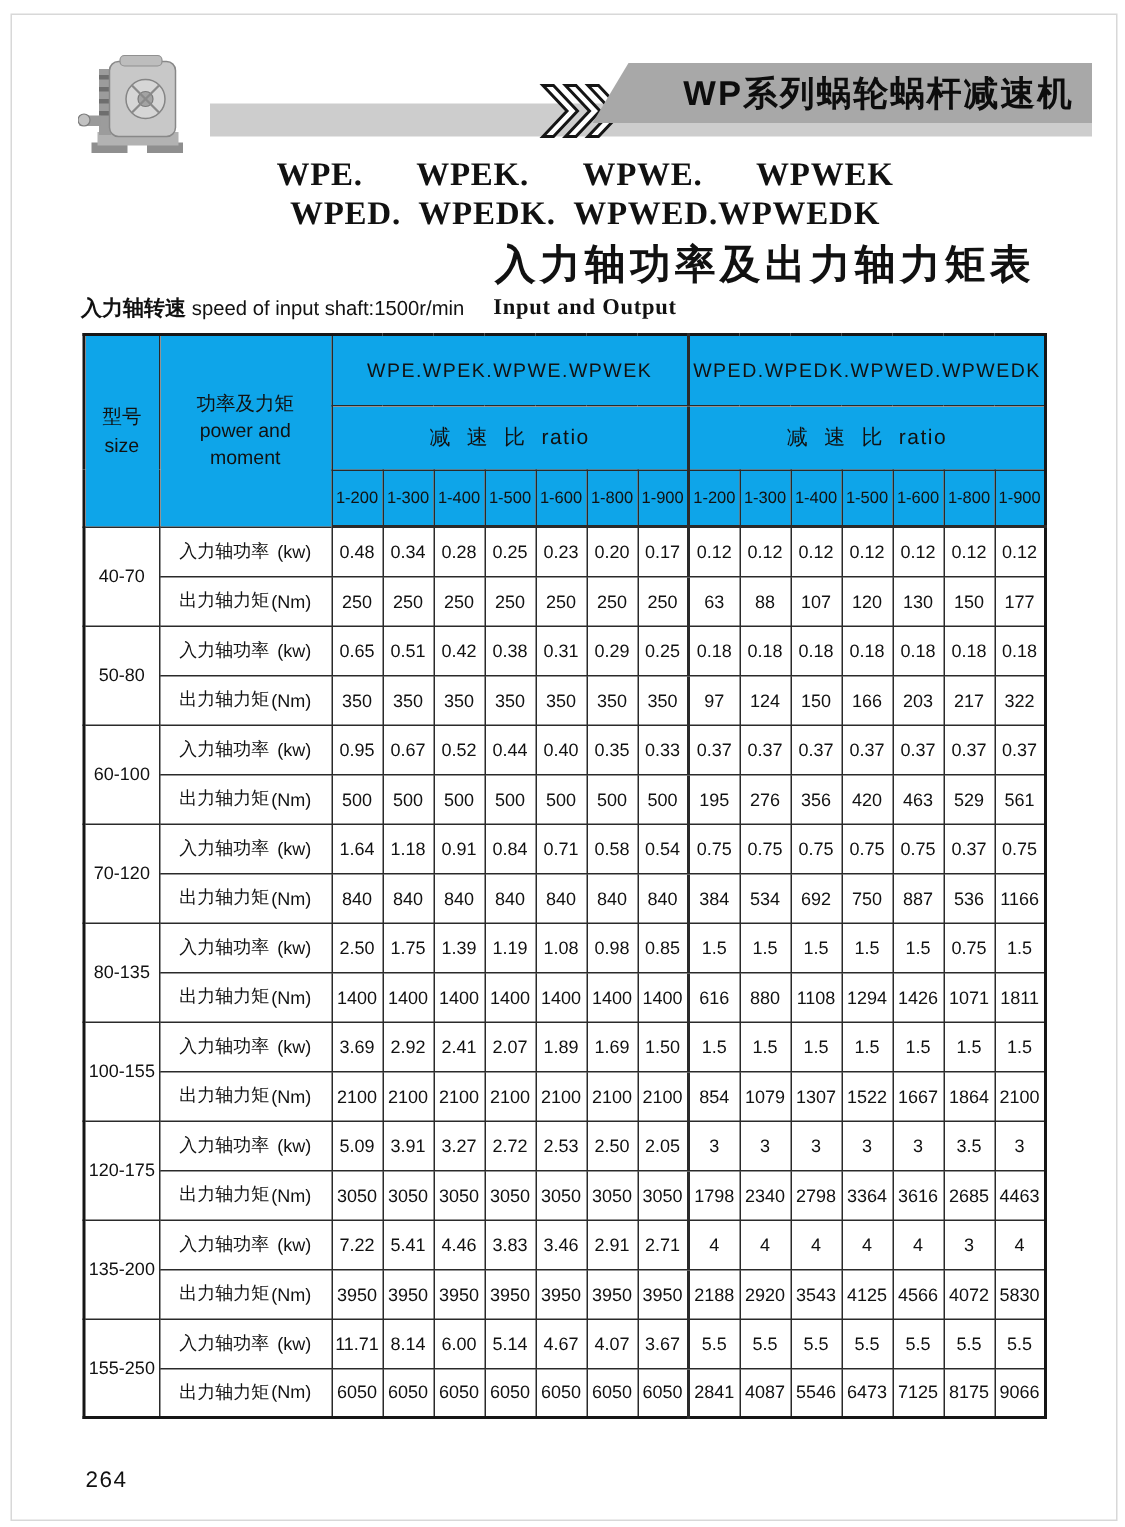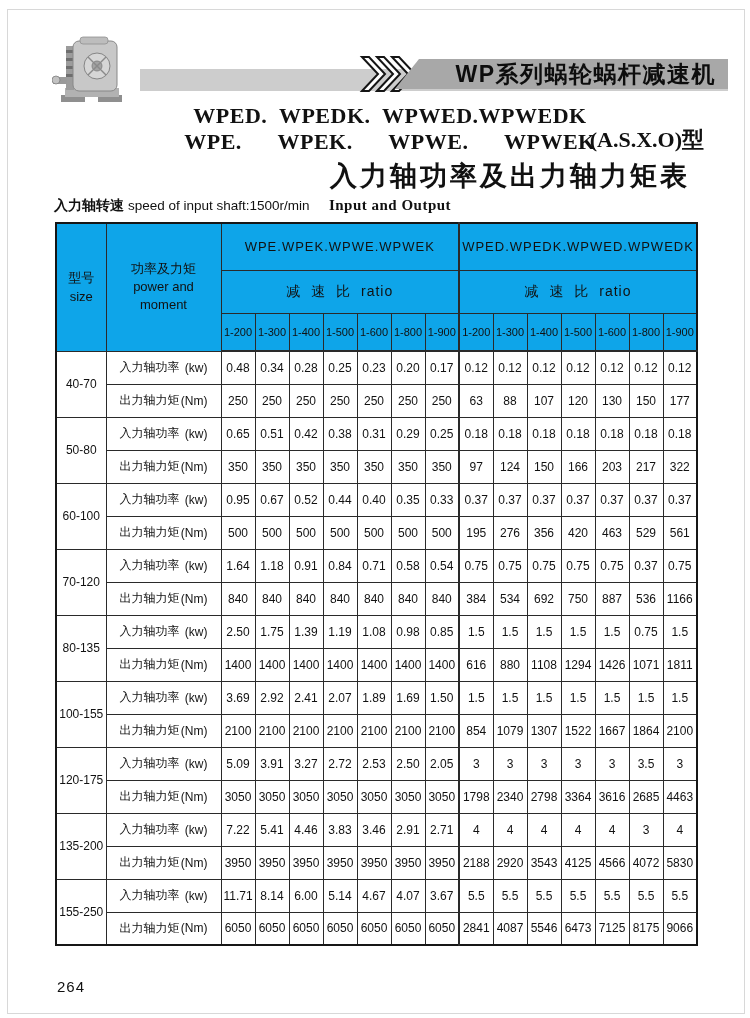--- a/index.html
+++ b/index.html
@@ -3,21 +3,21 @@
 <meta charset="utf-8">
 <style>
   html,body{margin:0;padding:0;background:#fff;}
   .sheet{position:relative;width:750px;height:1018px;background:#fff;overflow:hidden;
          font-family:"Liberation Sans",sans-serif;color:#111;}
   .page-frame{position:absolute;left:7px;top:9px;right:5px;bottom:4px;
               border:1px solid #d8d8d8;pointer-events:none;}
 
   
   .band-light{position:absolute;left:140px;top:69px;width:588px;height:22px;background:#cdcdcd;}
-  .band-dark{position:absolute;left:395px;top:59px;width:333px;height:30px;background:#a8a8a8;
+  .band-dark{position:absolute;left:395px;top:42px;width:333px;height:40px;background:#a8a8a8;
              clip-path:polygon(24px 0,100% 0,100% 100%,0 100%);
              display:flex;align-items:center;justify-content:flex-end;}
   .banner-title{font-size:23px;font-weight:bold;letter-spacing:1.5px;color:#0d0d0d;padding-right:12px;}
   .chevrons{position:absolute;left:358px;top:55px;}
   .gearbox{position:absolute;left:52px;top:34px;}
 
   
   .title-wrap{position:absolute;left:90px;top:103px;width:600px;text-align:center;
               font-family:"Liberation Serif","DejaVu Serif",serif;font-weight:bold;}
   .model-line{font-size:22px;line-height:26px;white-space:pre;letter-spacing:0.5px;}
@@ -88,23 +88,22 @@
       <circle cx="45" cy="32" r="13" fill="#d6d6d6" stroke="#858585" stroke-width="1"></circle>
       <circle cx="45" cy="32" r="5" fill="#a3a3a3" stroke="#7a7a7a" stroke-width="0.8"></circle>
       <line x1="36" y1="23" x2="54" y2="41" stroke="#8a8a8a" stroke-width="1.5"></line>
       <line x1="54" y1="23" x2="36" y2="41" stroke="#8a8a8a" stroke-width="1.5"></line>
       <rect x="1" y="43" width="14" height="7" fill="#9a9a9a"></rect>
       <circle cx="4" cy="46" r="4" fill="#c2c2c2" stroke="#7d7d7d" stroke-width="0.8"></circle>
     </svg>
   </div>
 
   <div class="title-wrap">
+    <div class="model-line">WPE.      WPEK.      WPWE.      WPWEK</div>
     <div class="model-line">WPED.  WPEDK.  WPWED.WPWEDK</div>
-    <div class="model-line">WPE.      WPEK.      WPWE.      WPWEK</div>
-    <div class="type-label">(A.S.X.O)型</div>
     <div class="cn-title">入力轴功率及出力轴力矩表</div>
     <div class="en-title">Input and Output</div>
   </div>
 
   <div class="note">
     <span class="cn">入力轴转速</span>
     <span class="en"> <span>speed of input shaft:1500r/min</span></span>
   </div>
 
   <table id="ptable">

